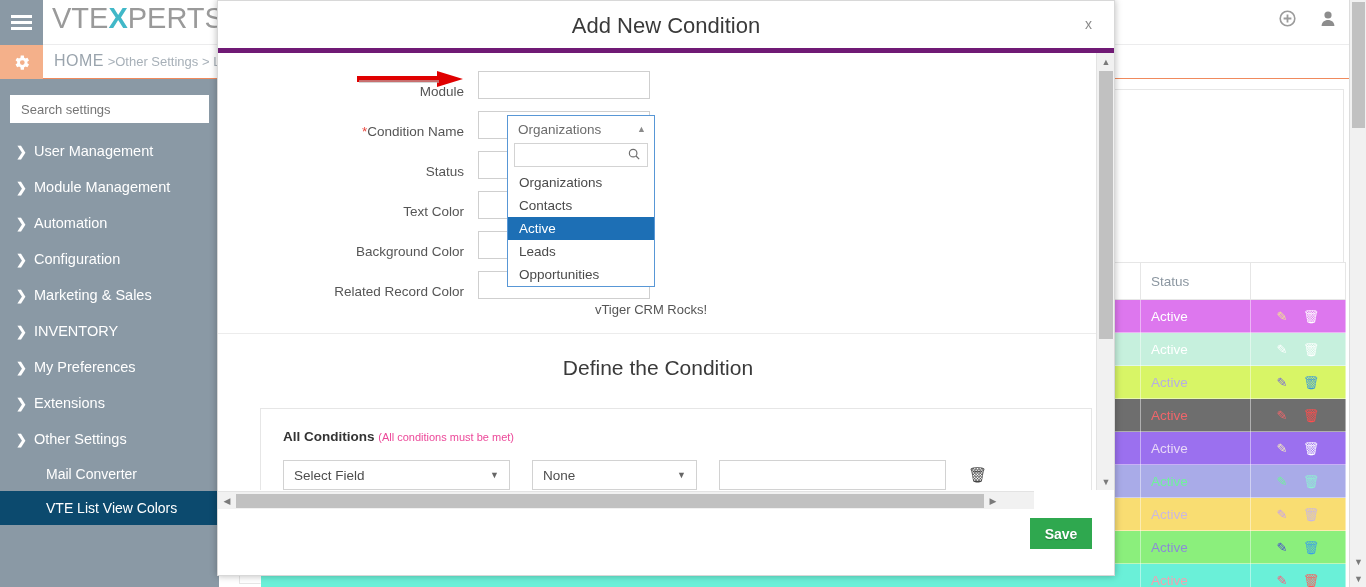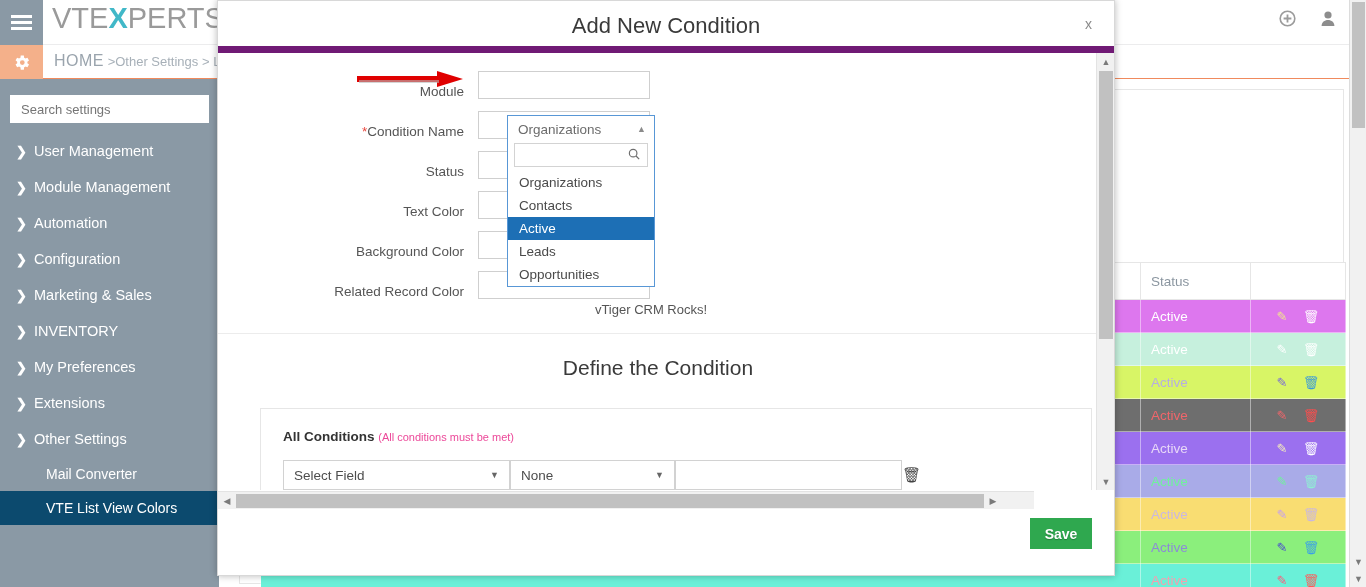--- a/index.html
+++ b/index.html
@@ -195,21 +195,21 @@
     left: 217px; top: 0;
     width: 898px; height: 576px;
     background: #ffffff;
     box-shadow: 0 0 7px rgba(0,0,0,.28);
     border: 1px solid #d8d8d8;
     overflow: hidden;
   }
   .modal-head {
     position: relative;
     height: 52px;
-    border-bottom: 7px solid #701a75;
+    border-bottom: 5px solid #701a75;
   }
   .modal-title {
     position: absolute;
     left: 0; right: 0; top: 12px;
     text-align: center;
     font-size: 22px;
     color: #3a3a3a;
     font-weight: 400;
   }
   .modal-close {
@@ -348,21 +348,21 @@
   .cond-box {
     margin: 28px 22px 0 42px;
     border: 1px solid #e6e6e6;
     height: 120px;
     padding: 20px 0 0 22px;
   }
   .cond-head { font-size: 13.5px; color: #333333; }
   .cond-head b { font-weight: 700; }
   .cond-head span { font-size: 11px; color: #ec4899; }
   .cond-row {
-    display: flex; align-items: center; 
+    display: flex; align-items: center; gap: 22px;
     margin-top: 16px;
   }
   .fake-select {
     width: 227px; height: 30px;
     border: 1px solid #d2d2d2;
     background: #ffffff;
     display: flex; align-items: center; justify-content: space-between;
     padding: 0 10px;
     font-size: 13.5px;
     color: #4d4d4d;

